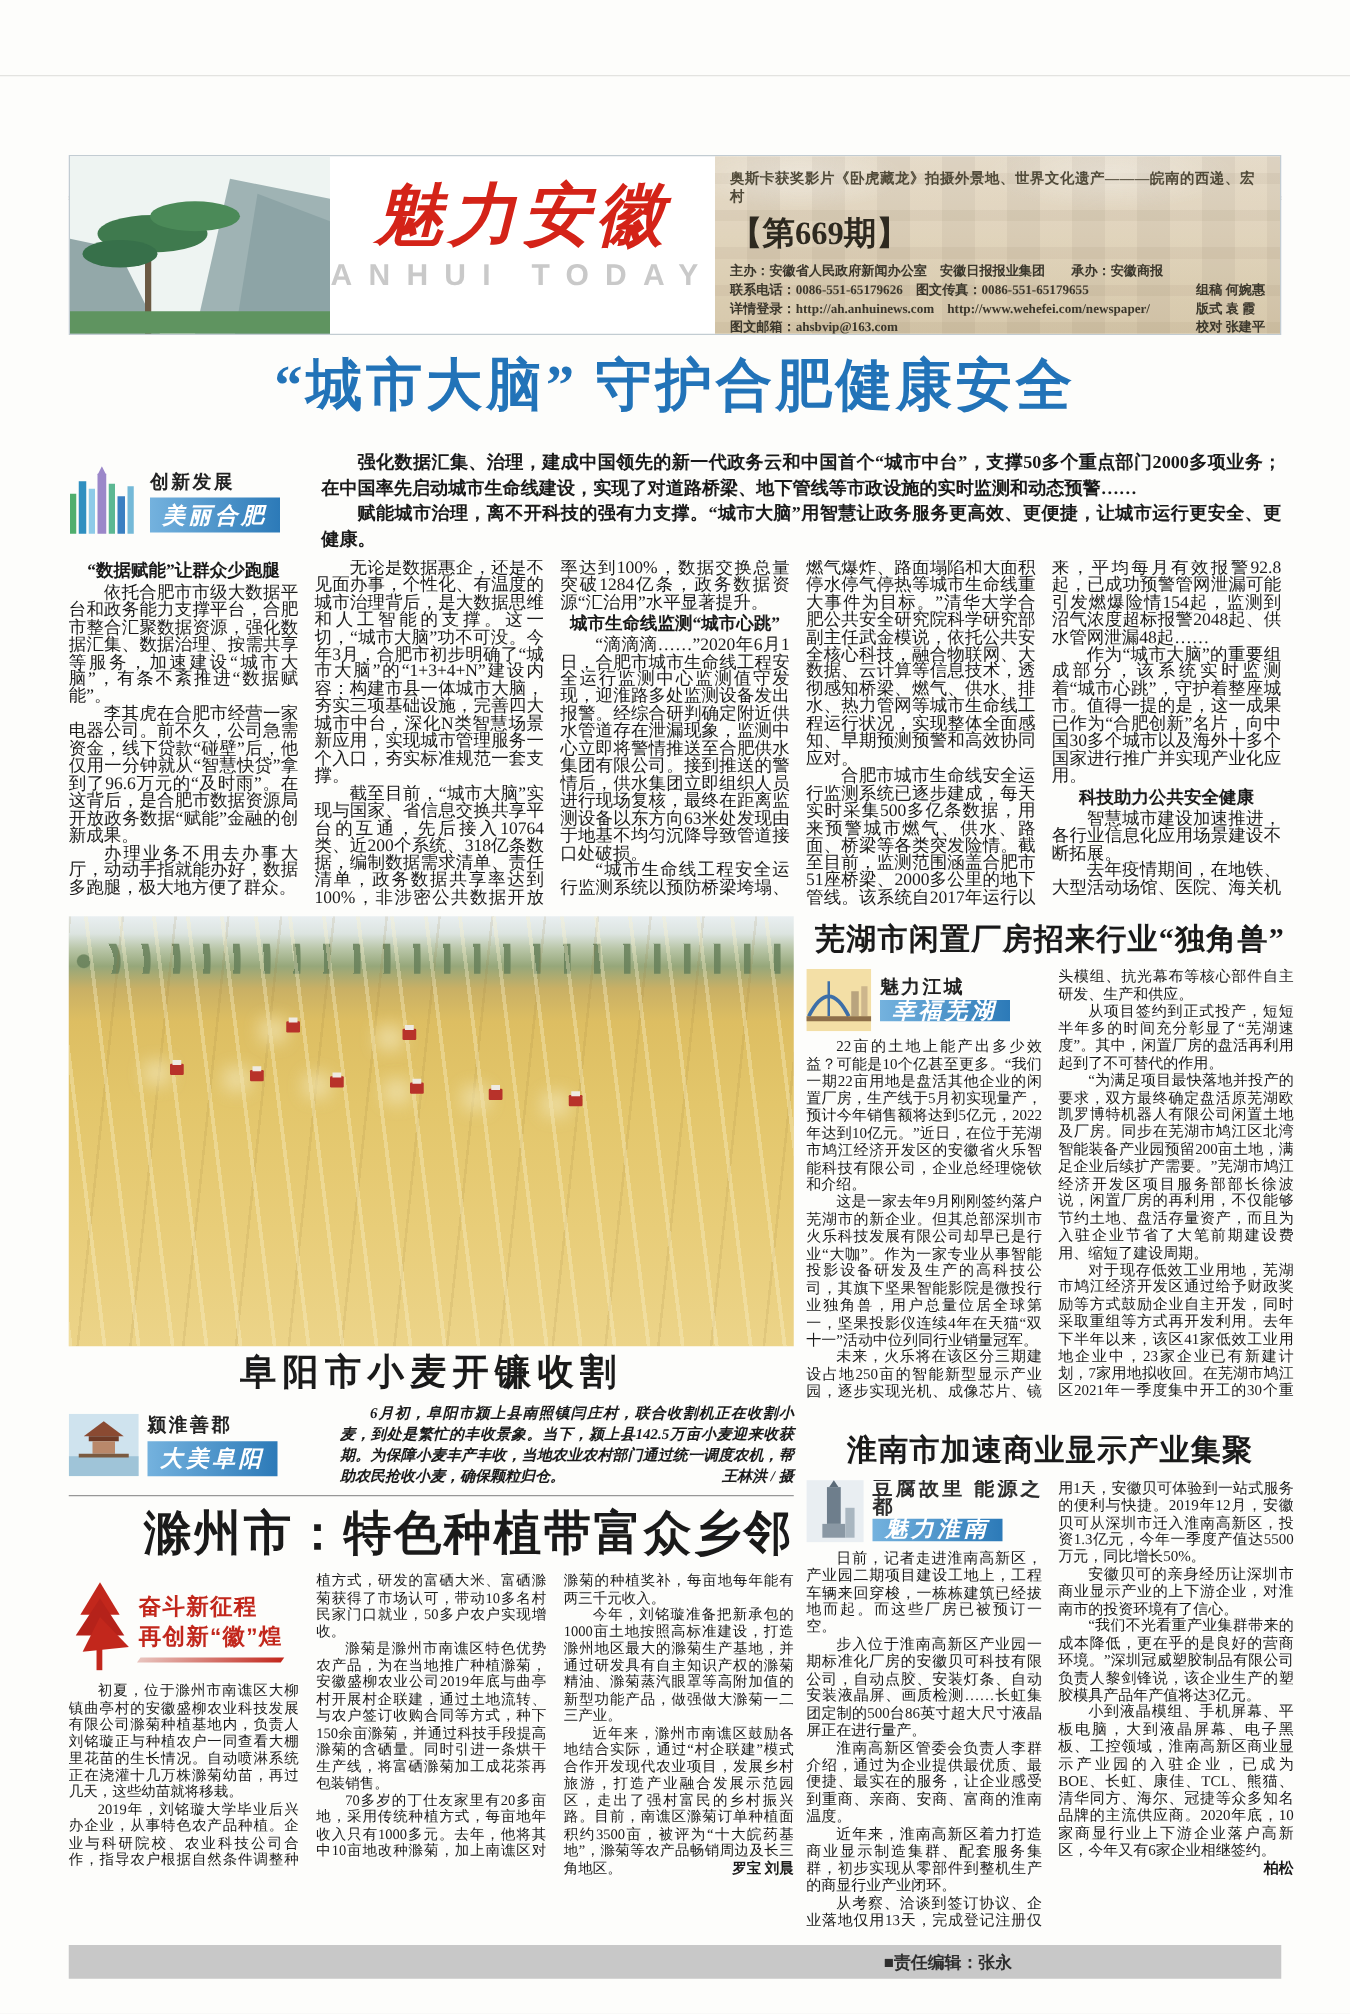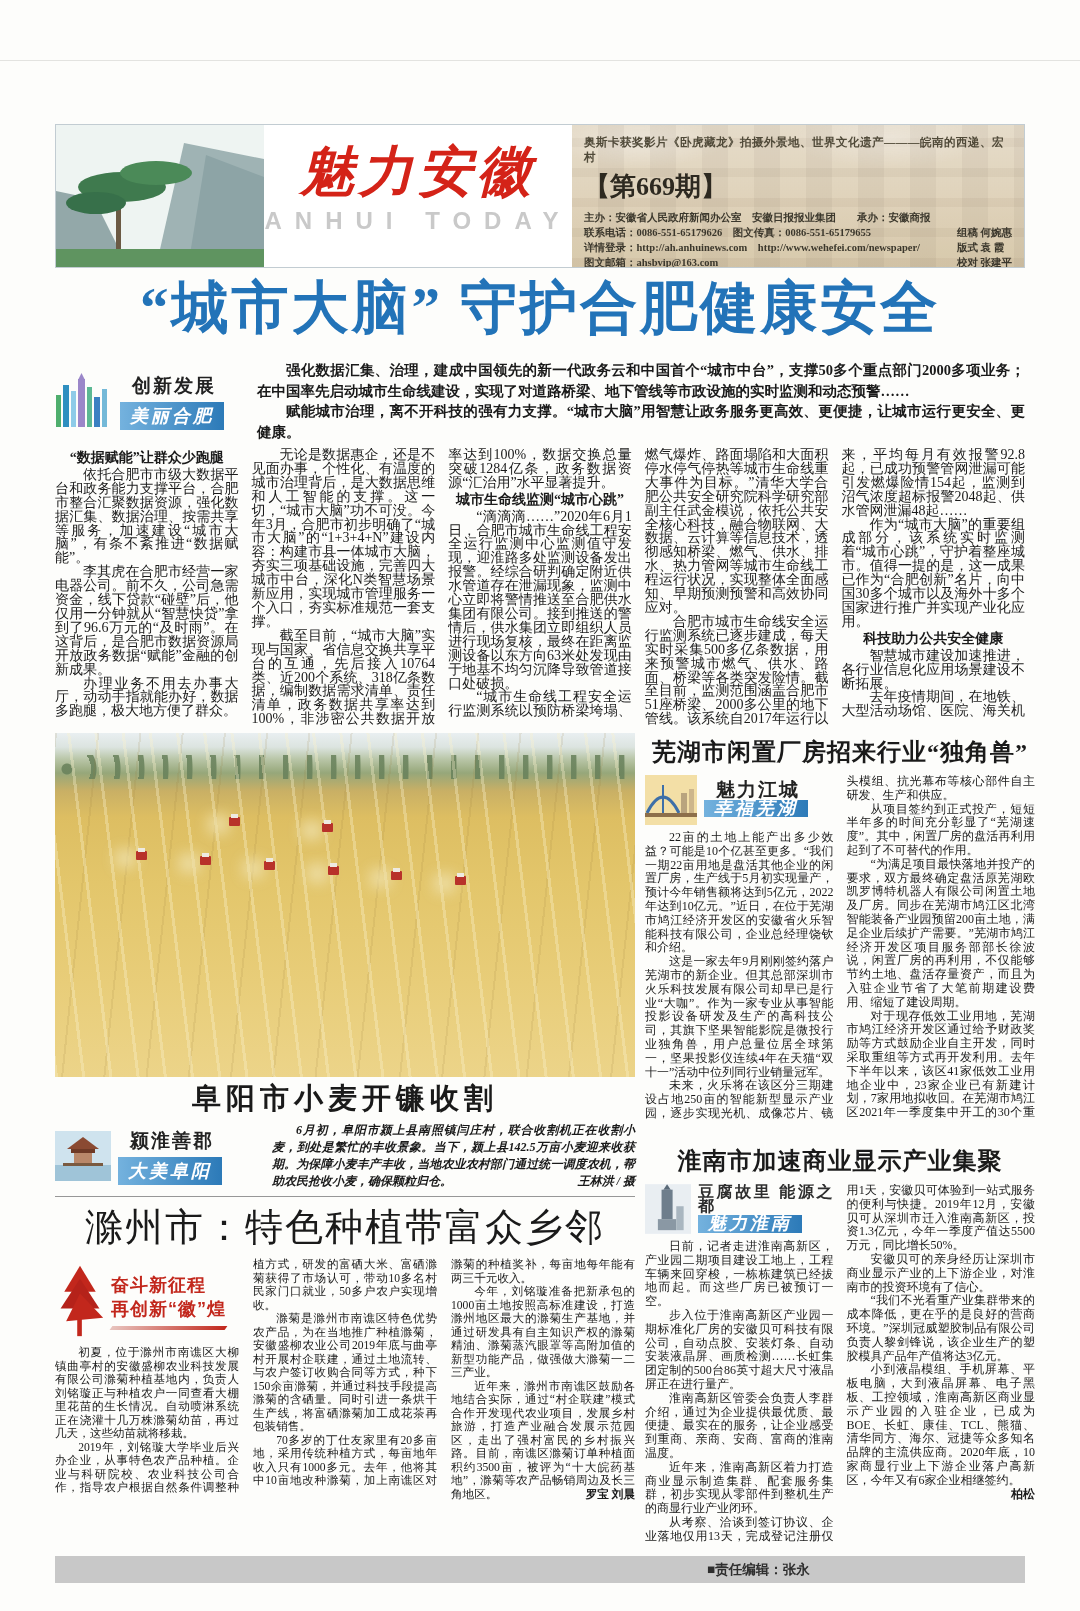--- a/index.html
+++ b/index.html
@@ -40,26 +40,26 @@
                  radial-gradient(ellipse 140px 40px at 70% 10%, rgba(255,255,255,.7), rgba(255,255,255,0) 70%),
                  repeating-linear-gradient(0deg, rgba(108,84,56,.12) 0 9px, rgba(0,0,0,0) 9px 30px); }
   .tagline { position:relative; font-size:11.5px; font-weight:bold; color:#504a39; letter-spacing:.5px; }
   .issue { position:relative; font-size:26px; font-weight:bold; color:#2d2920; margin:4px 0 6px; }
   .mast-info { position:relative; display:flex; justify-content:space-between; align-items:flex-end; }
   .info-left div, .info-right div { font-size:10.5px; line-height:15px; color:#3b372c; font-weight:bold; }
   .info-right { text-align:left; }
 
   
   .headline { position:absolute; top:272px; left:55px; width:970px; text-align:center; white-space:nowrap;
-              font-size:57px; font-weight:bold; color:#2273b8; letter-spacing:3px; line-height:72px; }
+              font-size:45px; font-weight:bold; color:#2273b8; letter-spacing:3px; line-height:72px; }
   .lead-row { position:absolute; top:360px; left:55px; width:970px; display:flex; gap:12px; }
   .lead-badge { width:190px; flex:none; display:flex; gap:7px; align-items:center; }
   .badge-art { flex:none; }
-  .badge-l1 { font-size:19px; font-weight:bold; color:#222; letter-spacing:2px;
-              font-family:"Liberation Sans","DejaVu Sans",sans-serif;margin-left:12px; }
+  .badge-l1 { font-size:15px; font-weight:bold; color:#222; letter-spacing:2px;
+              font-family:"Liberation Sans","DejaVu Sans",sans-serif; }
   .badge-strip { margin-top:3px; display:inline-block; background:linear-gradient(90deg,#74b2de,#2c7ab8);
                  color:#fff; font-style:italic; font-weight:bold; font-size:18px; padding:2px 10px; letter-spacing:3px; }
   .lead-text { flex:1; font-size:14.5px; font-weight:bold; line-height:20.5px; text-align:justify; }
   .lead-text p { text-indent:2em; }
 
   .main-cols { position:absolute; top:448px; left:55px; width:970px; height:280px;
                column-count:5; column-gap:13px; column-fill:auto; overflow:hidden;
                font-size:14px; line-height:13.9px; text-align:justify; }
   .sub-head { font-weight:bold; text-align:center; margin:3px 0; }
   .para { text-indent:2em; }
@@ -81,21 +81,21 @@
   
   .fuyang { position:absolute; top:1080px; left:55px; width:580px; padding-bottom:6px; border-bottom:1px solid #979797; }
   .fuyang-title { text-align:center; font-size:29px; font-weight:bold; letter-spacing:5px; line-height:36px; }
   .fuyang-row { display:flex; gap:12px; margin-top:6px; }
   .fuyang-badge { width:205px; flex:none; display:flex; gap:7px; align-items:center; }
   .fuyang-caption { flex:1; font-size:12px; font-style:italic; font-weight:bold; line-height:17px; text-align:justify; }
   .fuyang-caption p { text-indent:2em; }
 
   
   .chuzhou { position:absolute; top:1204px; left:55px; width:580px; }
-  .chuzhou-title { font-size:38px; font-weight:normal; text-align:center; letter-spacing:2px; line-height:46px; }
+  .chuzhou-title { font-size:38px; font-weight:bold; text-align:right; letter-spacing:2px; line-height:46px; }
   .chuzhou-cols { margin-top:8px; height:248px; column-count:3; column-gap:14px; column-fill:auto; overflow:hidden;
                   font-size:11.6px; line-height:13.5px; text-align:justify; }
   .badge-red { break-inside:avoid; display:flex; gap:6px; align-items:center; padding:6px 0 4px; margin-bottom:4px; }
   .red-l1,.red-l2 { color:#c2271c; font-weight:bold; font-size:18px; letter-spacing:1px; line-height:24px;
                     font-family:"Liberation Sans","DejaVu Sans",sans-serif; }
   .red-slash { height:4px; margin-top:5px; background:linear-gradient(90deg,#e8c4be,#c2271c); transform:skewX(-35deg); }
 
   
   .wuhu { position:absolute; top:737px; left:645px; width:390px; }
   .sec-title { font-size:24px; font-weight:bold; text-align:center; letter-spacing:1px; line-height:30px; }

